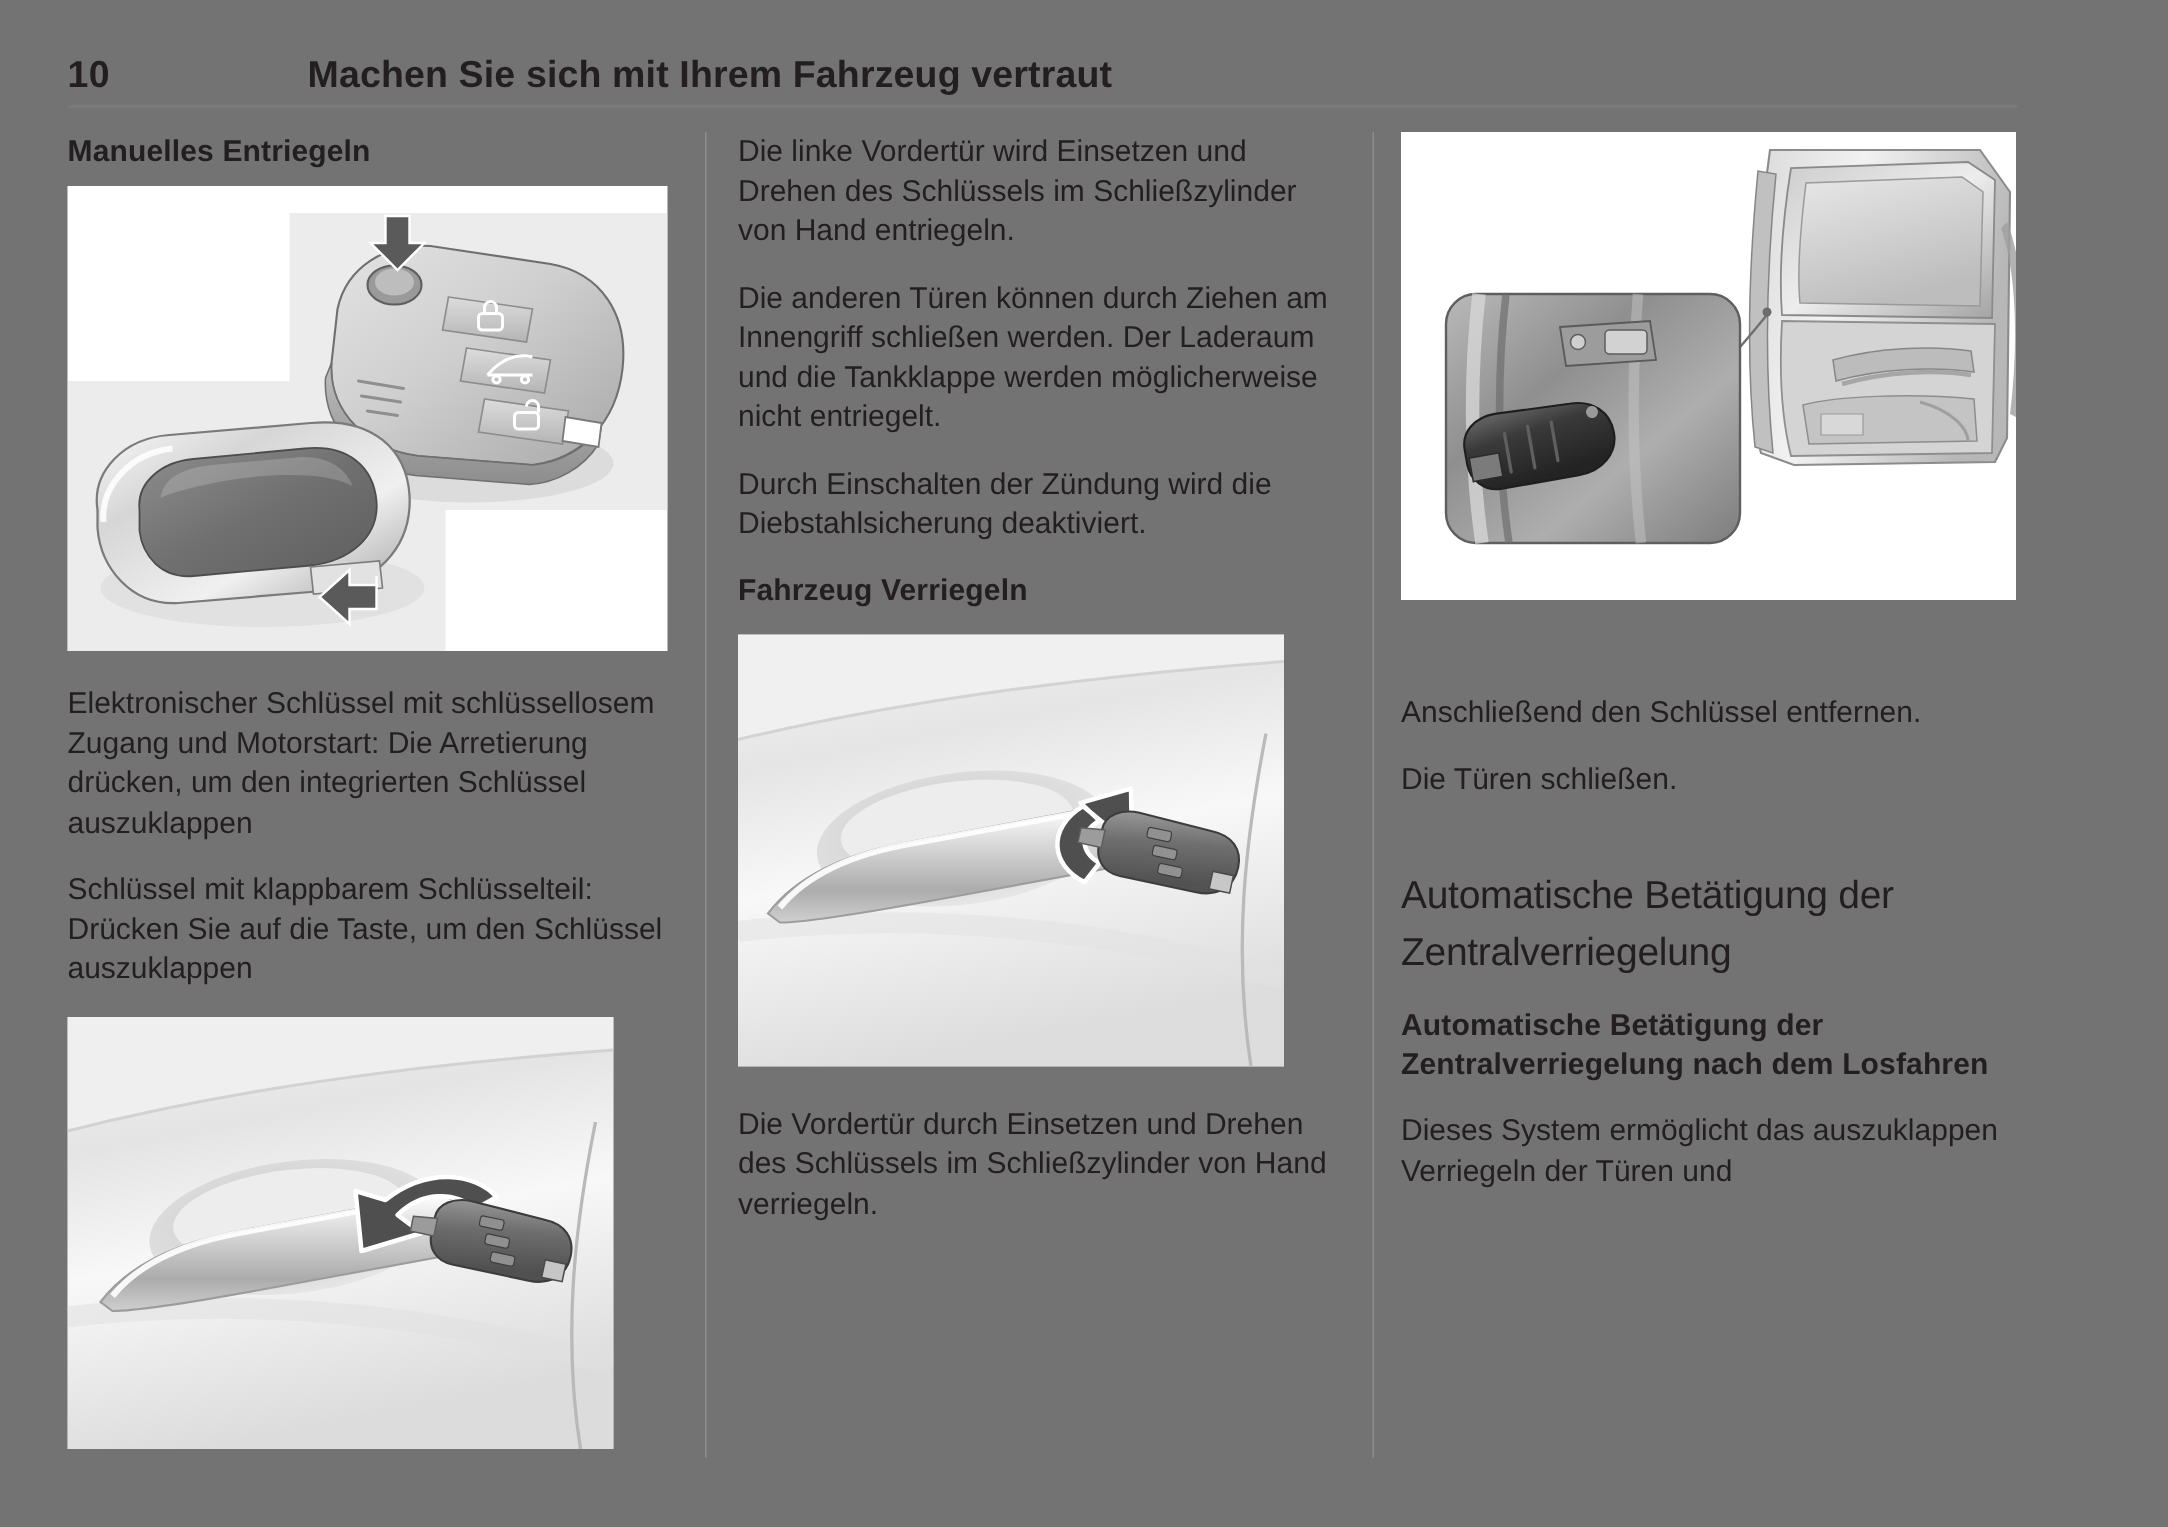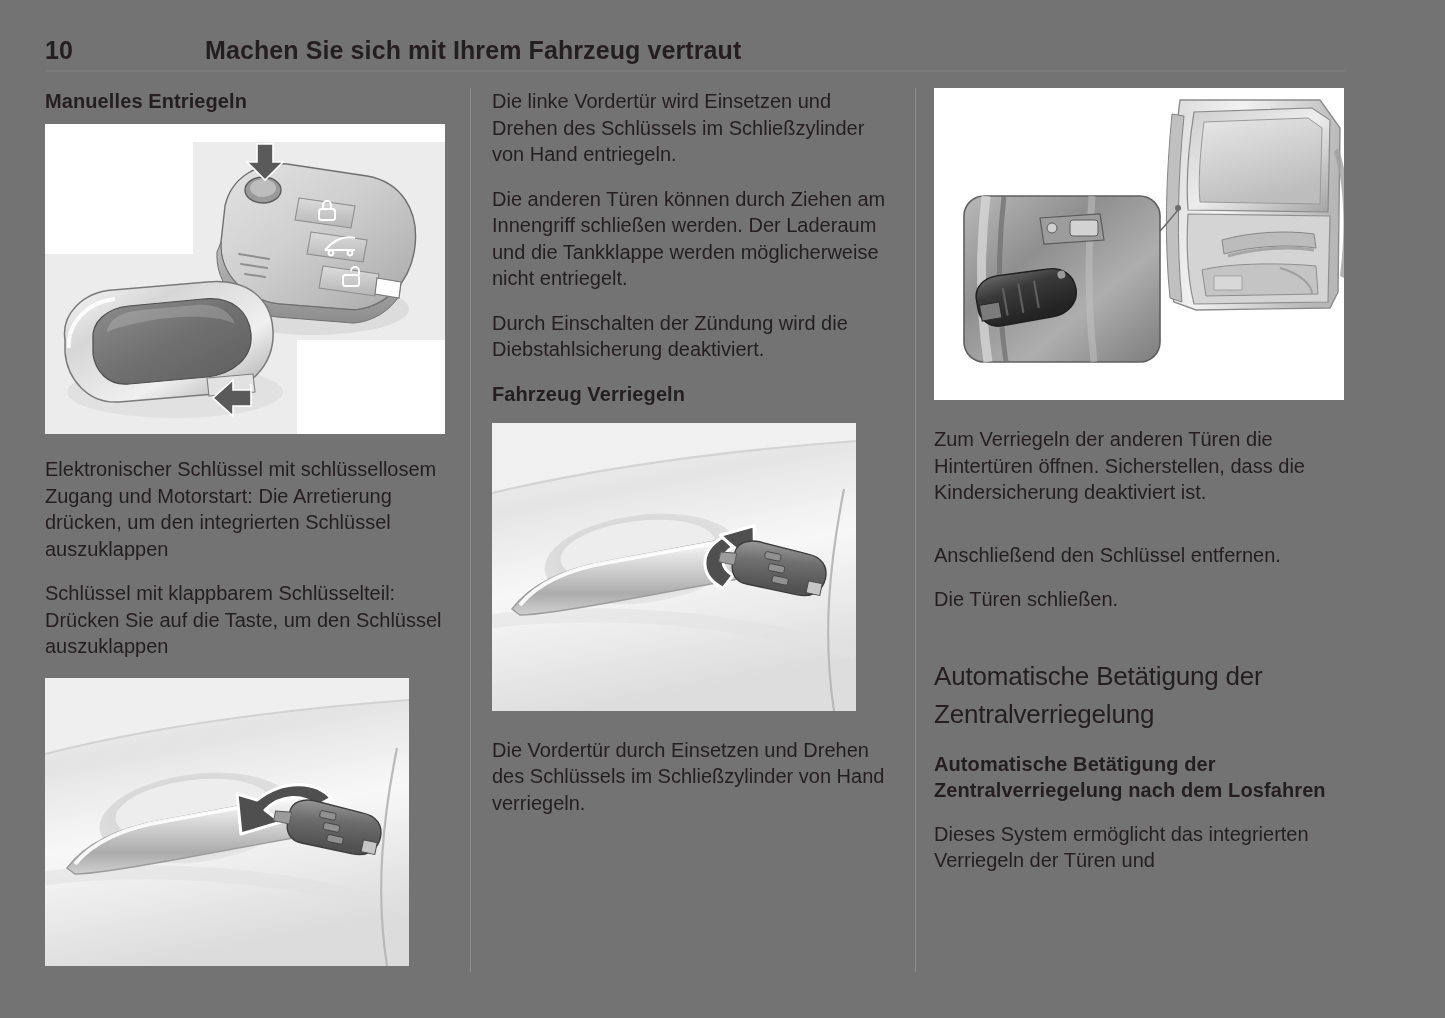--- a/index.html
+++ b/index.html
@@ -489,34 +489,33 @@
             </g>
             <path d="M2 20 L22 20 L22 36 L2 36 Z" fill="#7b7b7b" stroke="#2a2a2a" stroke-width="1"></path>
             <circle cx="88" cy="4" r="4" fill="#9a9a9a"></circle>
           </g>
         </g>
       </svg>
     </div>
 
     <div class="gap-26"></div>
 
-    <p class="body-para">Zum Verriegeln der anderen Türen die Hintertüren öffnen. Sicherstellen, dass die Kindersicherung deaktiviert ist.</p>
     <div class="gap-18"></div>
     <div class="gap-18"></div>
     <p class="body-para">Anschließend den Schlüssel entfernen.</p>
     <div class="gap-18"></div>
     <p class="body-para">Die Türen schließen.</p>
     <div class="gap-18"></div>
 
     <div style="height:26px;"></div>
 
     <h2 class="section-title">Automatische Betätigung der Zentralverriegelung</h2>
 
     <div style="height:18px;"></div>
 
     <div class="subhead">Automatische Betätigung der Zentralverriegelung nach dem Losfahren</div>
 
     <div class="gap-18"></div>
 
-    <p class="body-para">Dieses System ermöglicht das integrierten Verriegeln der Türen und</p>
+    <p class="body-para">Dieses System ermöglicht das auszuklappen Verriegeln der Türen und</p>
   </div>
 
 </div>
 
 </body></html>

